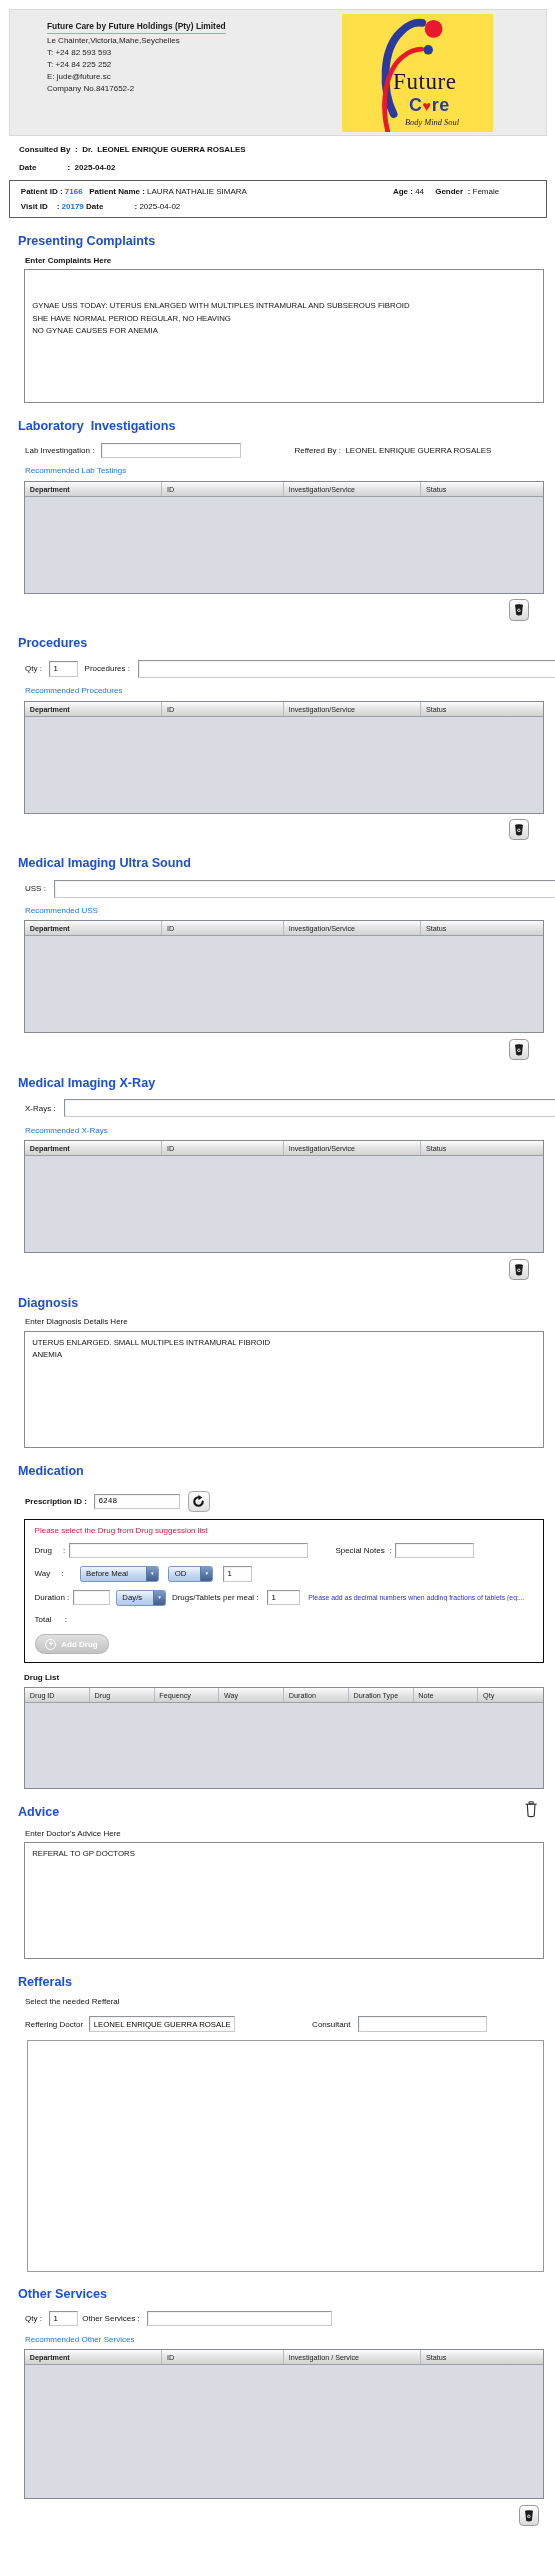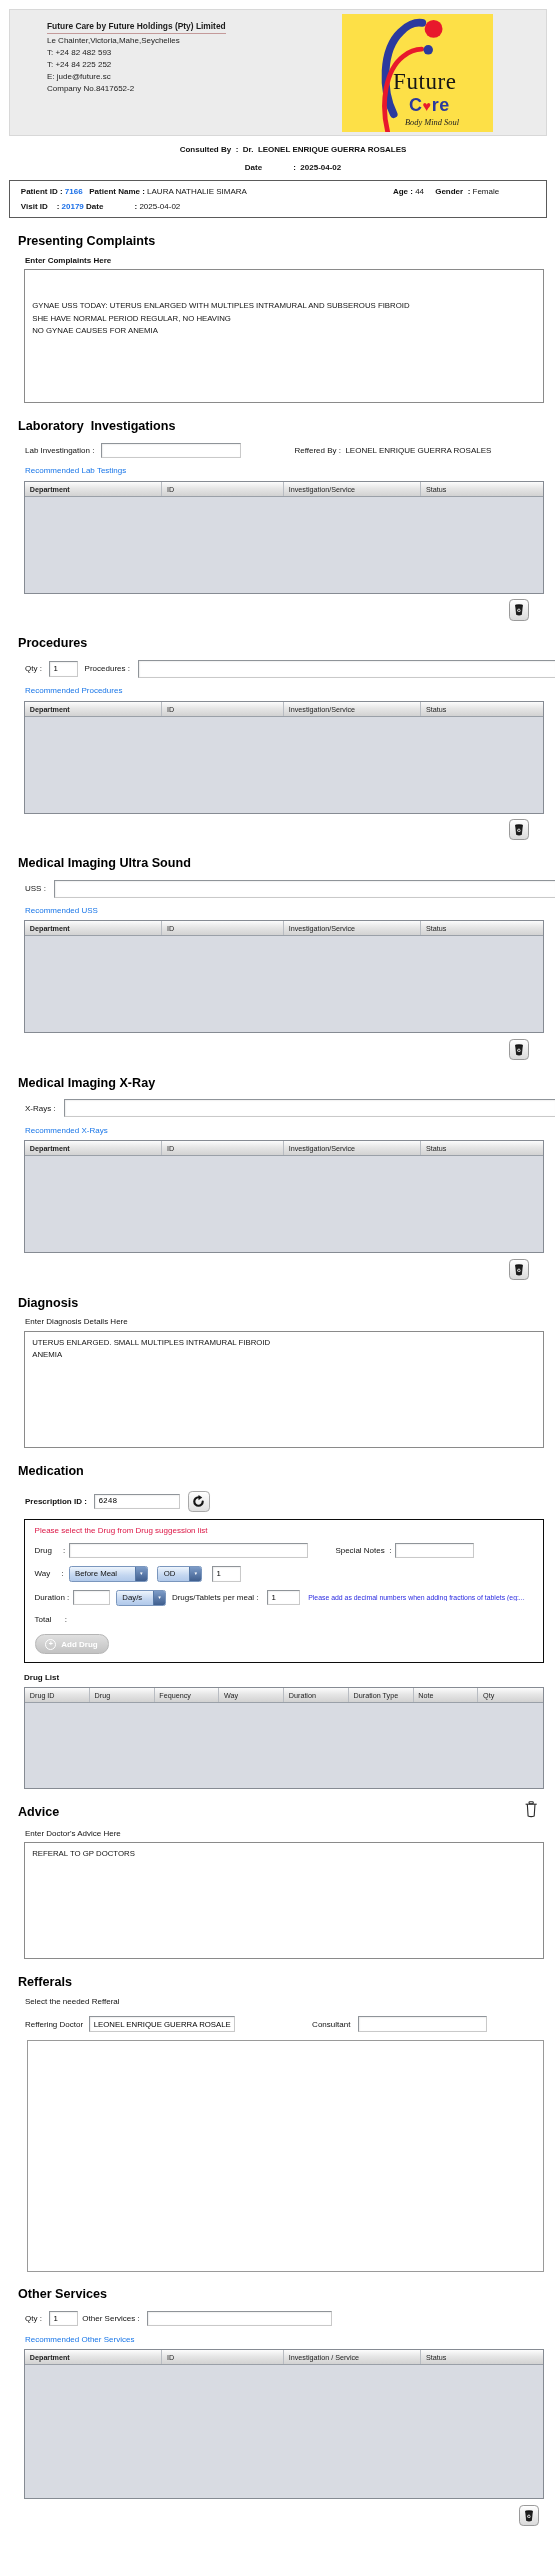--- a/index.html
+++ b/index.html
@@ -10,34 +10,34 @@
   .header-card{margin:9px 9px 0;height:127px;background:#ececec;border:0.6px solid #d8d8d8;position:relative;box-sizing:border-box;}
   .clinic-info{position:absolute;left:37px;top:9.6px;font-size:8px;line-height:1.5;color:#1c1c1c;}
   .clinic-name{font-weight:bold;font-size:8.4px;display:inline-block;border-bottom:1.2px solid #c49a9a;padding-bottom:1.2px;margin-bottom:1px;}
   .logo-box{position:absolute;right:53px;top:3.6px;width:151px;height:118px;background:#fde047;}
   .logo-box svg{position:absolute;left:0;top:0;}
   .logo-future{position:absolute;left:51px;top:55px;font-family:"Liberation Serif",serif;font-size:23px;color:#161616;letter-spacing:0.6px;}
   .logo-care{position:absolute;left:67px;top:81px;font-size:18px;font-weight:bold;color:#2b3a9e;letter-spacing:0.6px;}
   .care-heart{color:#e8192c;font-size:14.3px;}
   .logo-tagline{position:absolute;left:63px;top:104px;font-family:"Liberation Serif",serif;font-style:italic;font-size:8.4px;color:#222;}
 
-  .meta-line{margin:9px 0 0 30px;font-size:8px;font-weight:bold;white-space:pre;text-align:center;}
+  .meta-line{margin:9px 0 0 19px;font-size:8px;font-weight:bold;white-space:pre;}
   .meta-line .val{font-weight:bold;}
 
   
   .patient-box{margin:7.8px 9px 0;border:0.6px solid #5a5a5a;padding:5.4px 10.8px 6.6px;font-size:8px;box-sizing:border-box;}
   .patient-row{display:flex;align-items:baseline;white-space:pre;margin-top:1.2px;}
   .patient-row + .patient-row{margin-top:5.4px;}
   .blab{font-weight:bold;}
   .idval{color:#1a6fe8;font-weight:bold;}
   .pspacer{flex:1;}
   .gender-group{margin-right:36px;}
 
   
-  .sec-title{color:#000000;font-size:12.6px;font-weight:bold;margin:15.5px 0 0 18px;white-space:pre;}
+  .sec-title{color:#1d4ed8;font-size:12.6px;font-weight:bold;margin:15.5px 0 0 18px;white-space:pre;}
   .enter-label{margin:7.8px 0 0 25px;font-weight:bold;font-size:8px;}
   .enter-label.normal{font-weight:normal;}
   .sub-blue{color:#1976e8;font-weight:normal;font-size:8px;margin:8.4px 0 0 25px;}
   .bigbox{margin:4.8px 12px 0 24px;border:0.6px solid #8a8a8a;background:#fff;font-size:7.8px;
           padding:4.8px 7.2px;white-space:pre-line;line-height:1.6;box-sizing:border-box;}
   .h225{height:134px;} .h195{height:117px;}
 
   .inline-row{margin:9.6px 0 0 25px;display:flex;align-items:center;font-size:8px;white-space:pre;}
   .tinput{height:15.5px;border:0.6px solid #8f9499;border-bottom-color:#c9c9c9;border-right-color:#c9c9c9;
           background:#fff;font-size:7.8px;padding:0 3.6px;box-shadow:inset 0.6px 0.6px 1.2px rgba(0,0,0,.10);
@@ -75,21 +75,21 @@
   .warn{color:#dc1444;font-size:8px;}
   .med-row{display:flex;align-items:center;margin-top:7.8px;font-size:8px;white-space:pre;}
   .drug-input{width:239px;margin-left:3.6px;}
   .notes-label{margin-left:27.5px;}
   .notes-input{width:79px;margin-left:3.6px;}
   .sel{display:inline-flex;align-items:center;height:16px;border:0.6px solid #7a96bd;border-radius:2.4px;
        background:linear-gradient(#eef5fd,#c3d6f0 60%,#b1c9ea);cursor:pointer;overflow:hidden;box-sizing:border-box;}
   .sel-text{padding:0 6px 0 5.4px;font-size:7.8px;flex:1;}
   .sel-arrow{width:10.8px;align-self:stretch;background:linear-gradient(#7d9cc8,#3f5e8e);color:#fff;font-size:4.2px;
              display:flex;align-items:center;justify-content:center;border-left:0.6px solid #5577a5;}
-  .selw1{width:79px;margin-left:5px;} .selw2{width:45px;margin-left:9.6px;} .selw3{width:50px;margin-left:6px;}
+  .selw1{width:79px;margin-left:16px;} .selw2{width:45px;margin-left:9.6px;} .selw3{width:50px;margin-left:6px;}
   .winline{width:29px;margin-left:9.6px;} .wdur{width:37px;margin-left:3.6px;} .wmeal{width:33px;margin-left:6px;}
   .hint{color:#2a2ae0;font-size:6.9px;margin-left:8.4px;white-space:nowrap;overflow:hidden;flex:1;font-weight:normal;}
   .total-row{margin-top:9px;font-size:8px;white-space:pre;}
   .add-drug{margin-top:10.2px;width:72px;height:18.5px;border-radius:9.6px;border:0.6px solid #b5b5b5;
             background:linear-gradient(#e0e0e0,#c2c2c2);color:#fff;font-weight:bold;font-size:8px;
             display:flex;align-items:center;gap:4.8px;justify-content:center;cursor:default;
             font-family:"Liberation Sans",sans-serif;}
   .plus-circle{width:9px;height:9px;border:1.2px solid #fff;border-radius:50%;font-size:7.2px;line-height:8.4px;
                text-align:center;font-weight:bold;}
   .drug-list-label{margin:9.6px 0 0 24px;font-weight:bold;font-size:8px;}
@@ -107,21 +107,21 @@
 </style>
 </head>
 <body>
 
 <div class="page">
 
   <div class="header-card">
     <div class="clinic-info">
       <div class="clinic-name">Future Care by Future Holdings (Pty) Limited</div>
       <div>Le Chainter,Victoria,Mahe,Seychelles</div>
-      <div>T: +24  82 482 593</div>
+      <div>T: +24  82 593 593</div>
       <div>T: +24  84 225 252</div>
       <div>E: jude@future.sc</div>
       <div>Company No.8417652-2</div>
     </div>
     <div class="logo-box">
       <svg width="151" height="118" viewBox="0 0 252 198">
         <path d="M86,168 C66,128 66,60 98,30 C108,19 122,13 134,15" fill="none" stroke="#2b3a9e" stroke-width="13" stroke-linecap="round"></path>
         <circle cx="153" cy="25" r="15" fill="#e8192c"></circle>
         <path d="M76,198 C64,150 72,94 102,71 C112,63 125,59 133,59" fill="none" stroke="#e8192c" stroke-width="8" stroke-linecap="round"></path>
         <circle cx="144" cy="60" r="8" fill="#2b3a9e"></circle>

